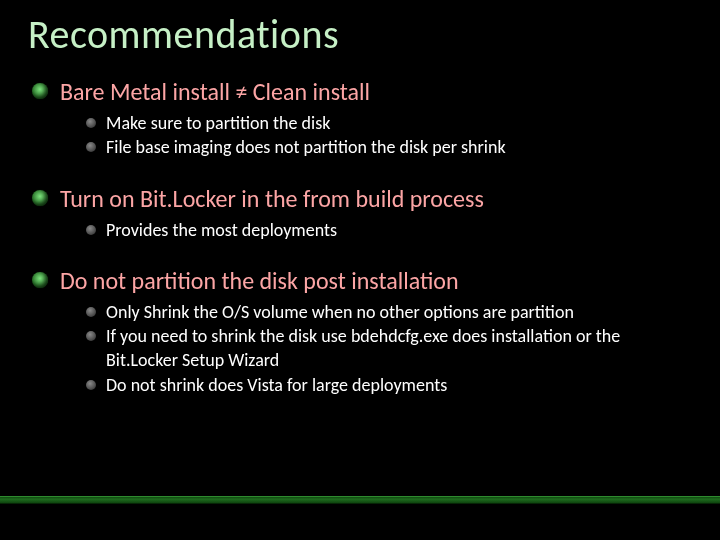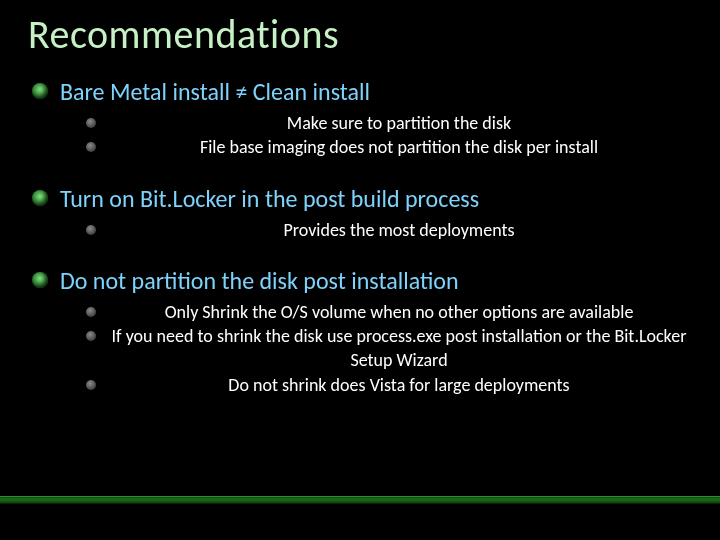--- a/index.html
+++ b/index.html
@@ -44,36 +44,35 @@
     top: 6px;
     width: 16px;
     height: 16px;
     border-radius: 50%;
     background: radial-gradient(circle at 50% 40%, #7de27d 0%, #2e7b2e 60%, #0b3d0b 100%);
     box-shadow: inset -2px -2px 4px rgba(0,0,0,0.6), 0 0 1px #0a3a0a;
   }
   .top-text {
     font-size: 24px;
     font-weight: 400;
-    color: #7dd3fc;
+    color: #fca5a5;
     line-height: 1.25;
   }
   ul.sub {
     list-style: none;
     margin: 4px 0 0 0;
     padding: 0 0 0 24px;
   }
   ul.sub > li {
     position: relative;
     padding-left: 22px;
     font-size: 18px;
     font-weight: 400;
     color: #fff;
     line-height: 1.35;
-    text-align: center;
   }
   ul.sub > li::before {
     content: "";
     position: absolute;
     left: 2px;
     top: 7px;
     width: 10px;
     height: 10px;
     border-radius: 50%;
     background: radial-gradient(circle at 40% 35%, #8a8a8a 0%, #4d4d4d 60%, #1e1e1e 100%);
@@ -93,36 +92,36 @@
 
 <div class="slide">
   <h1 class="title">Recommendations</h1>
 
   <ul class="top">
 
     <li>
       <div class="top-text">Bare Metal install ≠ Clean install</div>
       <ul class="sub">
         <li>Make sure to partition the disk</li>
-        <li>File base imaging does not partition the disk per install</li>
+        <li>File base imaging does not partition the disk per shrink</li>
       </ul>
     </li>
 
     <li>
-      <div class="top-text">Turn on Bit.Locker in the post build process</div>
+      <div class="top-text">Turn on Bit.Locker in the from build process</div>
       <ul class="sub">
         <li>Provides the most deployments</li>
       </ul>
     </li>
 
     <li>
       <div class="top-text">Do not partition the disk post installation</div>
       <ul class="sub">
-        <li>Only Shrink the O/S volume when no other options are available</li>
-        <li>If you need to shrink the disk use process.exe post installation or the Bit.Locker Setup Wizard</li>
+        <li>Only Shrink the O/S volume when no other options are partition</li>
+        <li>If you need to shrink the disk use bdehdcfg.exe does installation or the Bit.Locker Setup Wizard</li>
         <li>Do not shrink does Vista for large deployments</li>
       </ul>
     </li>
 
   </ul>
 
   <div class="footer-line"></div>
 </div>
 
 </body></html>

